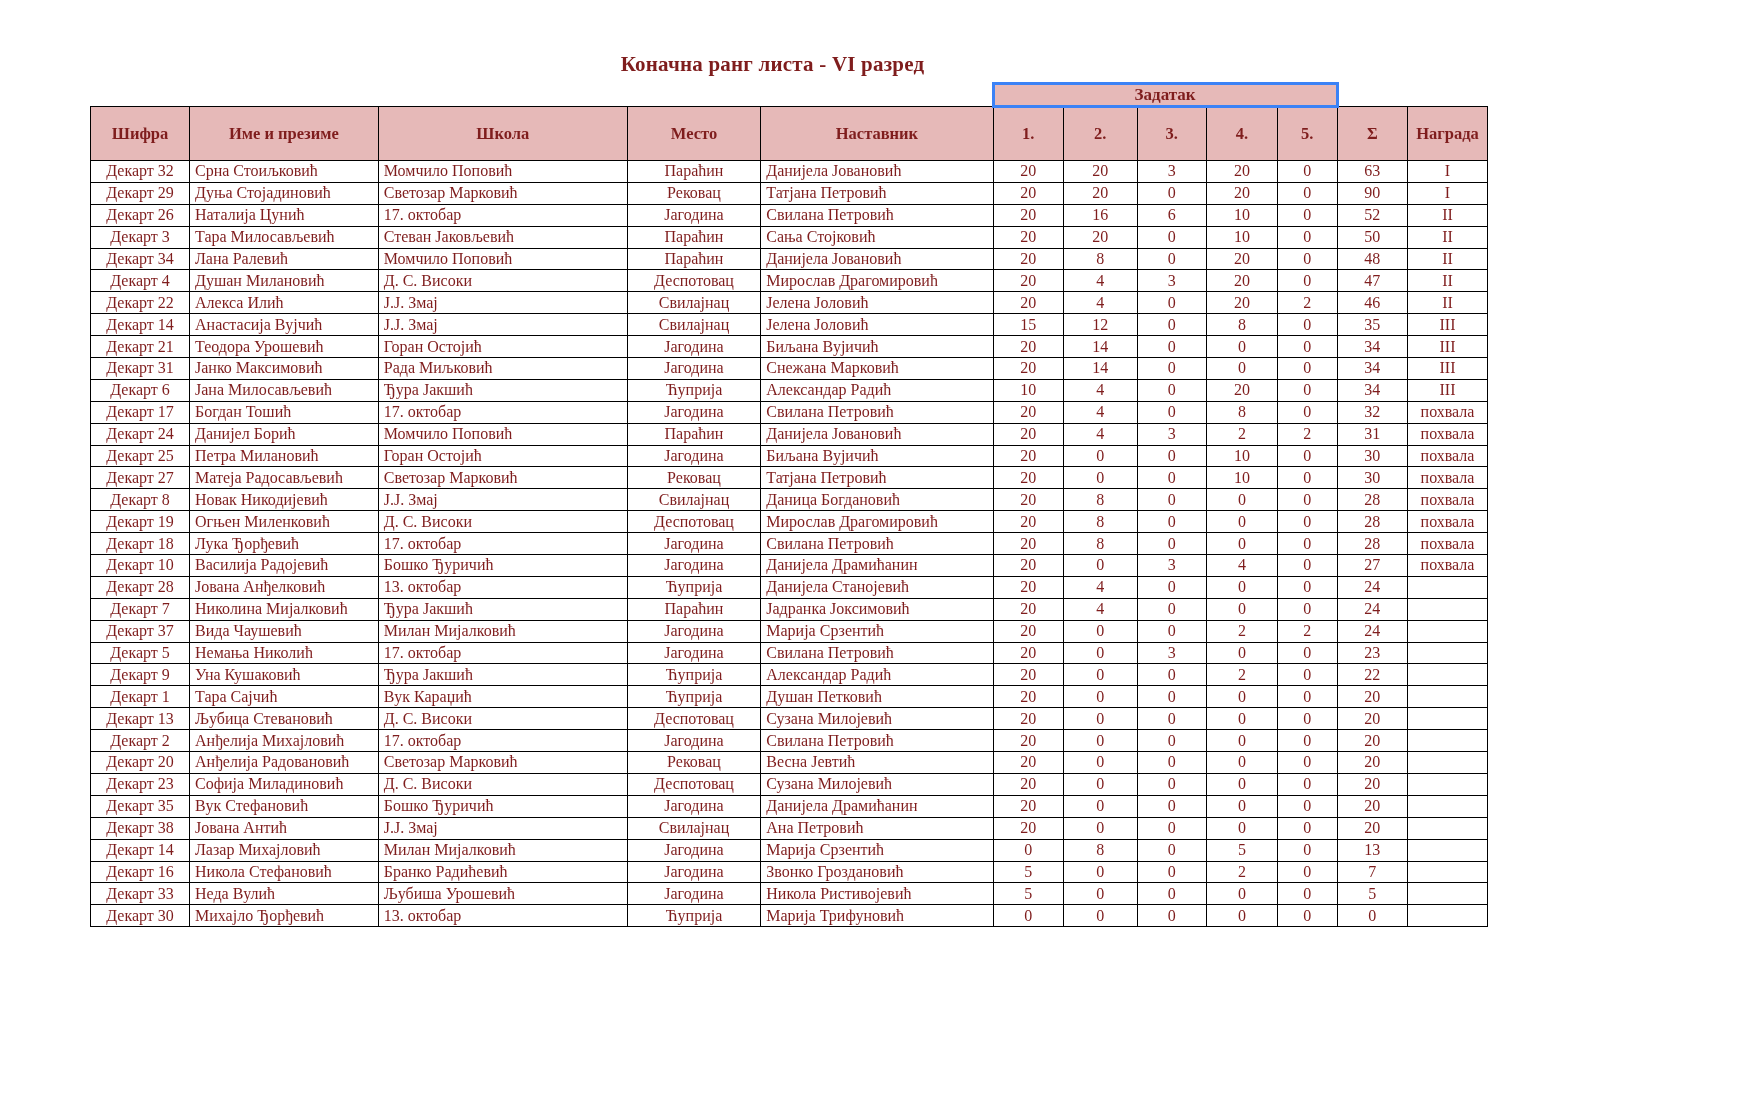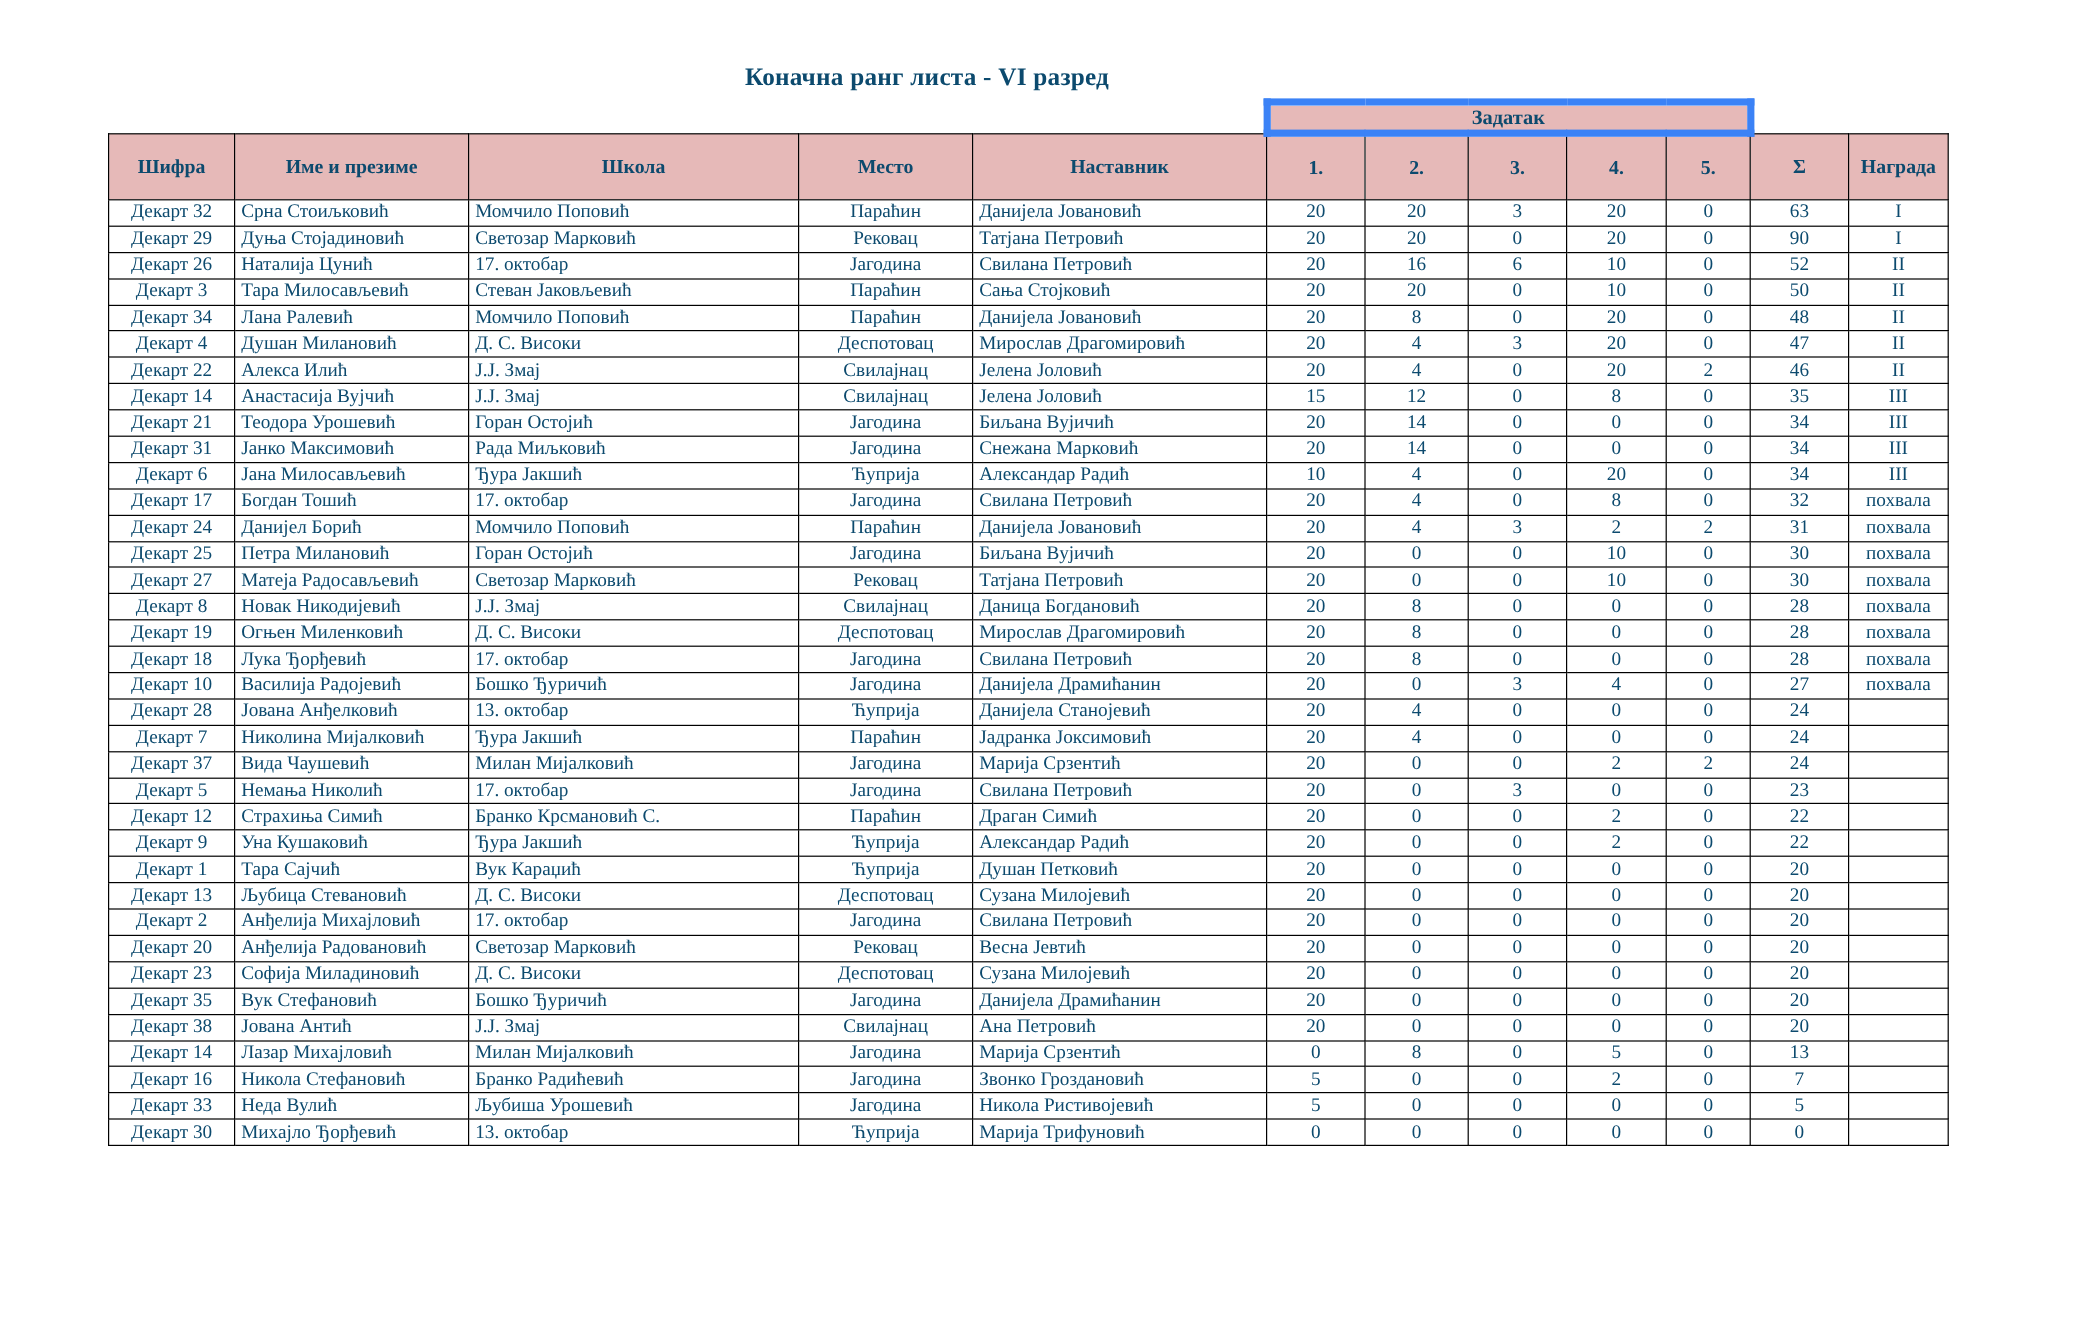--- a/index.html
+++ b/index.html
@@ -1,24 +1,24 @@
 <!DOCTYPE html>
 <html style="--hdr: #e6b9b8;"><head>
 <meta charset="utf-8">
 <style>
   html,body{margin:0;padding:0;background:#fff;}
-  .page{position:relative;width:1750px;height:1104px;background:#ffffff;
-        font-family:"Liberation Serif",serif;color:#0c4a6e;overflow:hidden;}
+  .page{position:relative;width:1488px;height:1104px;background:#ffffff;
+        font-family:"Liberation Serif",serif;color:#7f1d1d;overflow:hidden;}
   .title{position:absolute;left:90px;top:52px;width:1365px;text-align:center;
          font-size:21px;font-weight:bold;letter-spacing:.2px;}
   table.rank{position:absolute;left:90px;top:82px;border-collapse:collapse;
              table-layout:fixed;font-family:"Liberation Serif",serif;}
   td,th{overflow:hidden;white-space:nowrap;box-sizing:border-box;}
   tr.band td{border:none;height:21px;padding:0;}
-  tr.band td.task-band{border:6px solid #3b82f6;background:var(--hdr);font-weight:bold;
+  tr.band td.task-band{border:3px solid #3b82f6;background:var(--hdr);font-weight:bold;
                        text-align:center;font-size:17px;}
   thead tr.cols th{border:1px solid #000;background:var(--hdr);font-size:16.5px;
                    height:23px;font-weight:bold;text-align:center;padding:16px 2px;}
   tbody td{border:1px solid #000;height:21.9px;font-size:16px;text-align:center;
            padding:0 3px;}
   tbody td.left{text-align:left;padding-left:5px;}
 </style>
 </head>
 <body>
 
@@ -402,34 +402,20 @@
       <td class="left">Свилана Петровић</td>
       <td>20</td>
       <td>0</td>
       <td>3</td>
       <td>0</td>
       <td>0</td>
       <td>23</td>
       <td></td>
     </tr>
 
-    <tr>
-      <td>Декарт 12</td>
-      <td class="left">Страхиња Симић</td>
-      <td class="left">Бранко Крсмановић С.</td>
-      <td>Параћин</td>
-      <td class="left">Драган Симић</td>
-      <td>20</td>
-      <td>0</td>
-      <td>0</td>
-      <td>2</td>
-      <td>0</td>
-      <td>22</td>
-      <td></td>
-    </tr>
 
     <tr>
       <td>Декарт 9</td>
       <td class="left">Уна Кушаковић</td>
       <td class="left">Ђура Јакшић</td>
       <td>Ћуприја</td>
       <td class="left">Александар Радић</td>
       <td>20</td>
       <td>0</td>
       <td>0</td>

